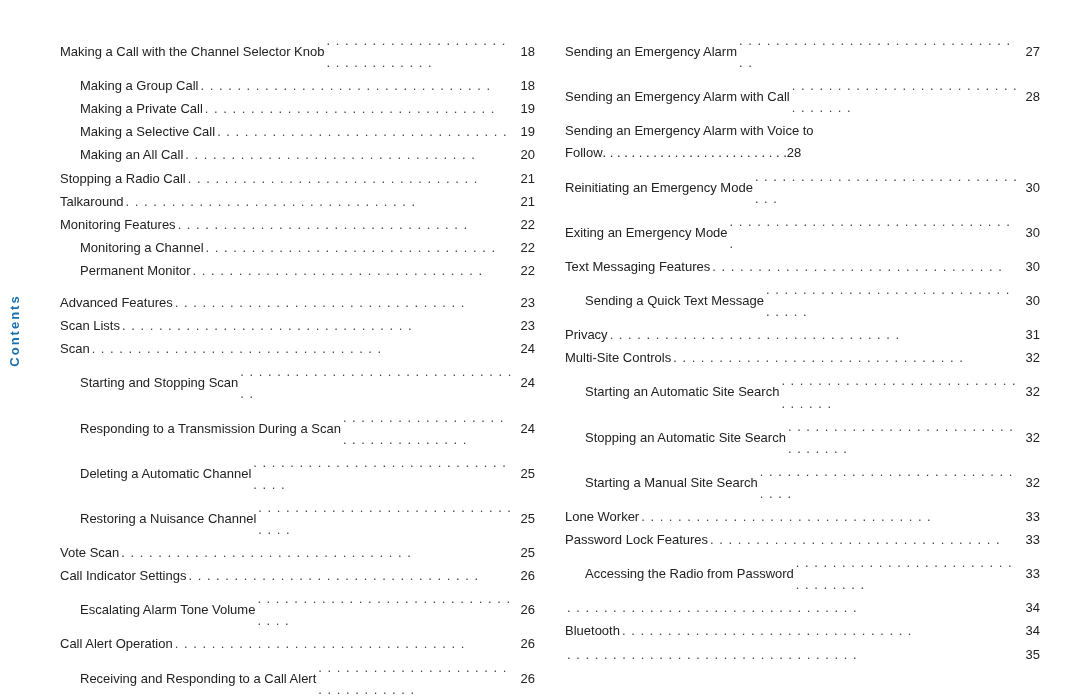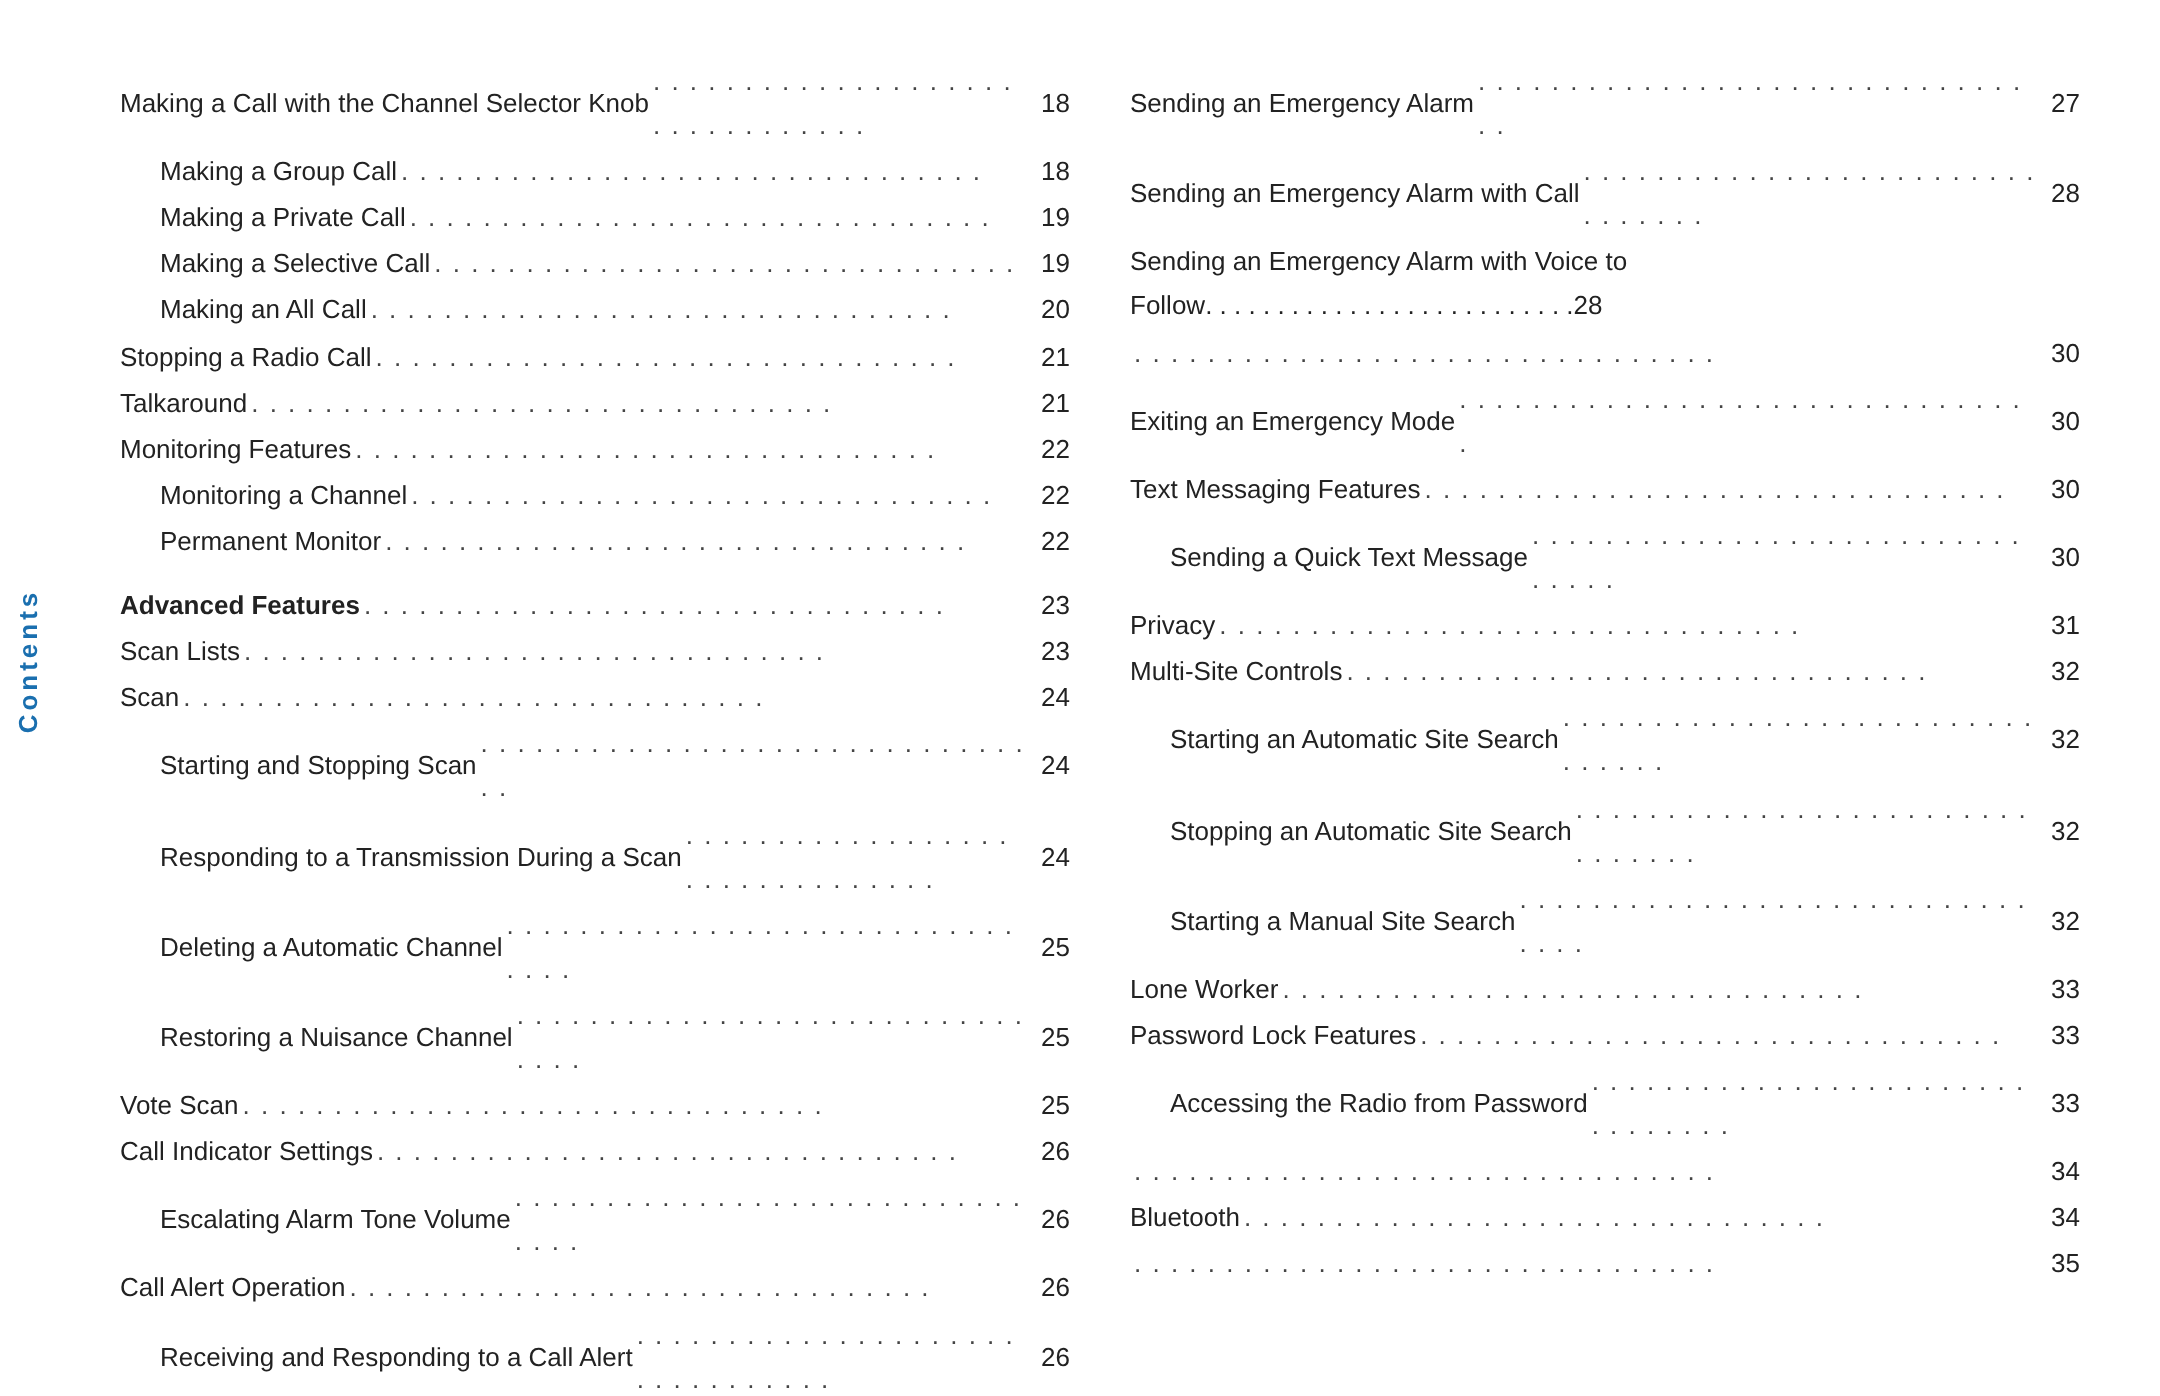--- a/index.html
+++ b/index.html
@@ -46,21 +46,21 @@
       margin: 0 2px;
       letter-spacing: 1px;
       color: #444;
     }
     .toc-entry .page-num {
       flex-shrink: 0;
       text-align: right;
       min-width: 20px;
     }
     .toc-entry.bold .label {
-      font-weight: bold;
+      font-weight: normal;
     }
     .indent-1 .label { padding-left: 20px; }
   </style>
 </head>
 <body>
 
 <div class="page-container">
 
   <div style="position:absolute; left:0; top:0; bottom:38px; width:28px; display:flex; align-items:center; justify-content:center;">
     <span style="font-size:13px; font-weight:bold; color:#1a6faf; letter-spacing:2px; white-space:nowrap; transform: rotate(-90deg); display:block;">Contents</span>
@@ -195,20 +195,21 @@
         </div>
         <div style="line-height: 1.7;">
           <div style="display: block; padding-left: 0px;">Sending an Emergency Alarm with Voice to</div>
           <div style="display: flex; align-items: baseline; padding-left: 0px;">
             <span style="flex-shrink: 0;">Follow</span>
             <span class="dots">. . . . . . . . . . . . . . . . . . . . . . . . . .</span>
             <span class="page-num">28</span>
           </div>
         </div>
         <div class="toc-entry">
+          <span class="label">Reinitiating an Emergency Mode</span>
           <span class="dots">. . . . . . . . . . . . . . . . . . . . . . . . . . . . . . . .</span>
           <span class="page-num">30</span>
         </div>
         <div class="toc-entry">
           <span class="label">Exiting an Emergency Mode</span>
           <span class="dots">. . . . . . . . . . . . . . . . . . . . . . . . . . . . . . . .</span>
           <span class="page-num">30</span>
         </div>
         <div class="toc-entry">
           <span class="label">Text Messaging Features</span>

